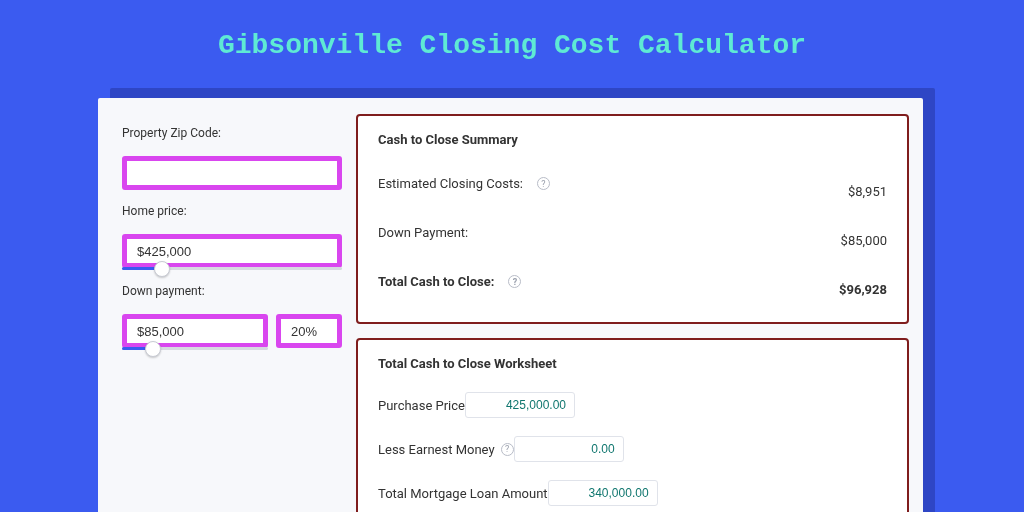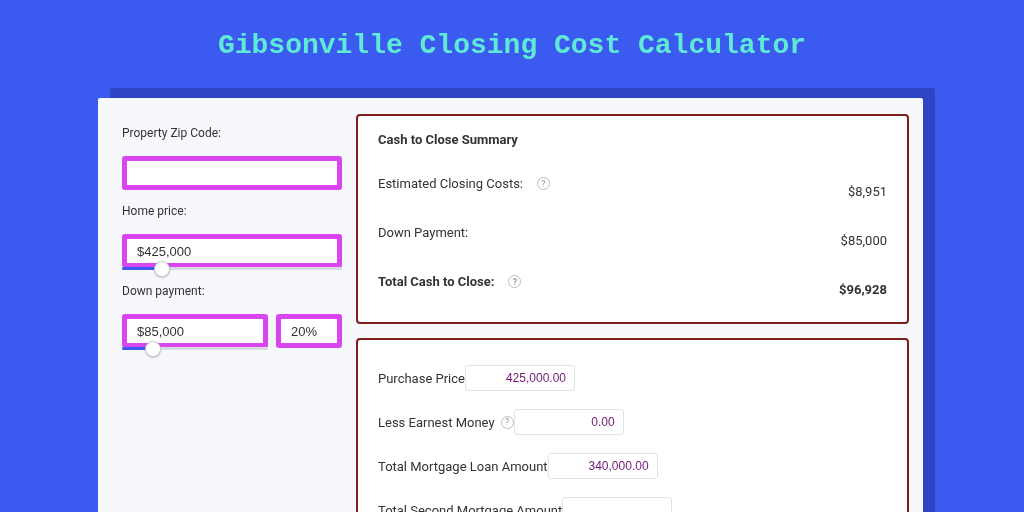--- a/index.html
+++ b/index.html
@@ -121,21 +121,21 @@
   }
 
   .ws-row {
     display: flex; align-items: center;
     padding: 9px 0;
   }
   .ws-row .label { display: flex; align-items: center; gap: 6px; font-size: 13px; }
   .ws-input {
     width: 110px; height: 26px;
     background: #fff; border: 1px solid #e0e3ea; border-radius: 3px;
-    font-size: 12px; color: #701a75; text-align: right; padding: 0 8px;
+    font-size: 12px; color: #0f766e; text-align: right; padding: 0 8px;
     outline: none;
   }
 </style>
 </head>
 <body>
 
 <h1 class="page-title">Gibsonville Closing Cost Calculator</h1>
 
 <div class="card-shadow"></div>
 
@@ -198,20 +198,21 @@
             <div class="label">
               <span>Total Cash to Close:</span>
               <span class="help-icon">?</span>
             </div>
             <div class="value">$96,928</div>
           </div>
         </div>
     </div>
 
     <div class="panel">
+      <div class="panel-title">Total Cash to Close Worksheet</div>
       <div id="worksheet-rows">
           <div class="ws-row">
             <div class="label">
               <span>Purchase Price</span>
             </div>
             <input class="ws-input" type="text" value="425,000.00" style="">
           </div>
           <div class="ws-row">
             <div class="label">
               <span>Less Earnest Money</span>

